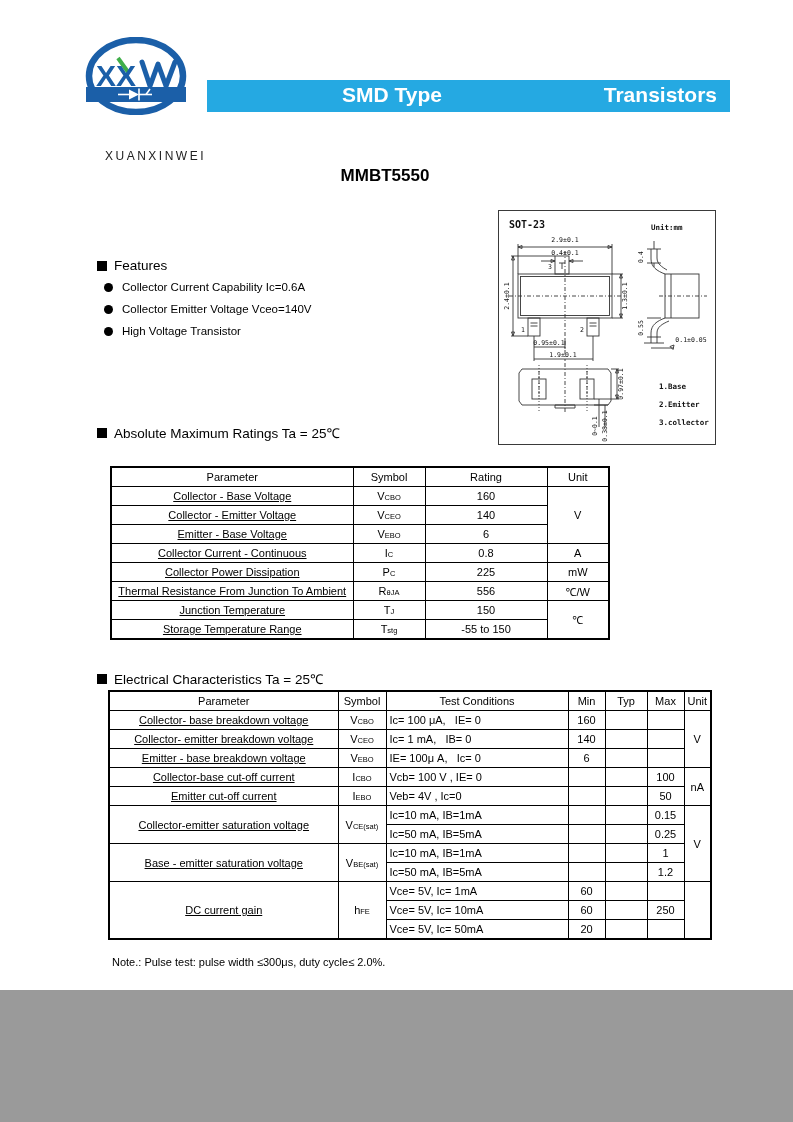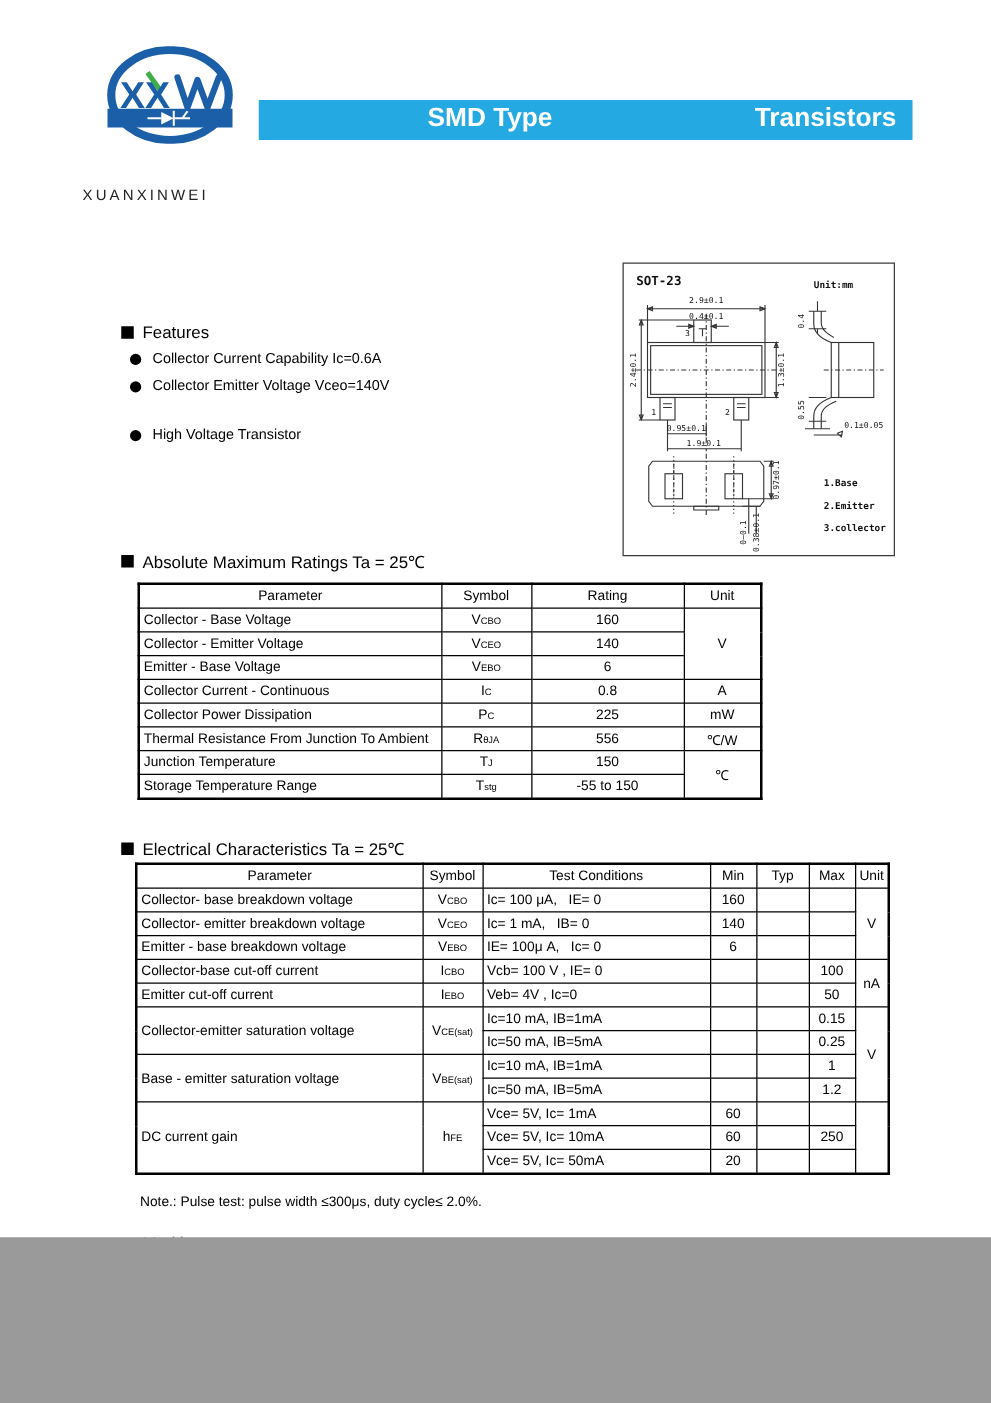--- a/index.html
+++ b/index.html
@@ -4,21 +4,21 @@
 <style>
   html,body{margin:0;padding:0;background:#9a9a9a;}
   .page{position:relative;width:793px;height:990px;margin:0 auto;background:#ffffff;
         font-family:"Liberation Sans",sans-serif;color:#000;overflow:hidden;}
   .abs{position:absolute;}
 
   
   .cn-name{position:absolute;left:72px;top:110px;width:128px;text-align:center;
            font-size:34px;font-weight:bold;letter-spacing:1px;color:#111;
            font-family:"DejaVu Sans",sans-serif;}
-  .en-name{position:absolute;left:66px;top:149px;width:140px;text-align:left;
+  .en-name{position:absolute;left:66px;top:149px;width:140px;text-align:right;
            font-size:12px;letter-spacing:2.5px;color:#222;}
 
   
   .bar{position:absolute;left:207px;top:80px;width:523px;height:32px;background:#25a9e2;}
   .bar span{position:absolute;top:3px;color:#fff;font-size:21px;font-weight:bold;}
   .bar .l{left:135px;}
   .bar .r{right:13px;}
   .t1{position:absolute;left:150px;top:131px;width:470px;text-align:center;
       font-size:19px;font-weight:bold;white-space:pre;}
   .t2{position:absolute;left:150px;top:166px;width:470px;text-align:center;
@@ -27,21 +27,21 @@
   
   .section{position:absolute;display:flex;align-items:center;gap:7px;font-size:13.5px;}
   .sq{width:10px;height:10px;background:#000;flex:0 0 auto;}
   .feat{position:absolute;display:flex;align-items:center;gap:9px;font-size:11.5px;}
   .dot{width:9px;height:9px;border-radius:50%;background:#000;flex:0 0 auto;}
 
   
   table.data{border-collapse:collapse;table-layout:fixed;font-size:11px;border:2px solid #000;}
   table.data td{border:1.5px solid #000;text-align:center;padding:0 3px;height:18px;
                 overflow:hidden;white-space:nowrap;}
-  table.data td.left{text-align:left;}
+  table.data td.left{text-align:center;text-decoration:underline;}
   table.data td.cond{text-align:left;white-space:pre;}
   .sub{font-size:7.5px;}
 
   
   .pkg{position:absolute;left:498px;top:210px;width:216px;height:233px;border:1px solid #3a3a3a;}
   .pkg svg{display:block;}
   .pkg text{font-family:"DejaVu Sans Mono",monospace;font-size:6.5px;fill:#111;}
   .pkg .big{font-size:10px;font-weight:bold;}
   .pkg .med{font-size:7.5px;font-weight:bold;}
 
@@ -73,34 +73,35 @@
       <line x1="55" y1="57.5" x2="68" y2="57.5"></line>
       <line x1="62" y1="57.5" x2="66" y2="52"></line>
     </g>
   </svg>
   <div class="en-name">XUANXINWEI</div>
 
   <div class="bar">
     <span class="l">SMD Type</span>
     <span class="r">Transistors</span>
   </div>
+  <div class="t2">MMBT5550</div>
 
   <div class="section" style="left:97px;top:258px;">
     <span class="sq"></span>
     <span>Features</span>
   </div>
   <div class="feat" style="left:104px;top:281px;">
     <span class="dot"></span>
     <span>Collector Current Capability Ic=0.6A</span>
   </div>
   <div class="feat" style="left:104px;top:303px;">
     <span class="dot"></span>
     <span>Collector Emitter Voltage Vceo=140V</span>
   </div>
-  <div class="feat" style="left:104px;top:325px;margin-top:17px;">
+  <div class="feat" style="left:104px;top:325px;">
     <span class="dot"></span>
     <span>High Voltage Transistor</span>
   </div>
 
   <div class="pkg">
     <svg width="214" height="231" viewBox="0 0 214 231">
       <text class="big" x="10" y="17">SOT-23</text>
       <text class="med" x="152" y="19">Unit:mm</text>
 
       <g stroke="#333" stroke-width="0.9" fill="none">
@@ -173,21 +174,21 @@
       </g>
 
       <g>
         <text class="med" x="160" y="178">1.Base</text>
         <text class="med" x="160" y="196">2.Emitter</text>
         <text class="med" x="160" y="214">3.collector</text>
       </g>
     </svg>
   </div>
 
-  <div class="section" style="left:97px;top:440px;">
+  <div class="section" style="left:97px;top:424px;">
     <span class="sq"></span>
     <span>Absolute Maximum Ratings Ta = 25℃</span>
   </div>
 
   <table class="data abs" style="left:110px;top:466px;width:498px;">
     <colgroup>
         <col style="width:242px">
         <col style="width:72px">
         <col style="width:122px">
         <col style="width:62px">

